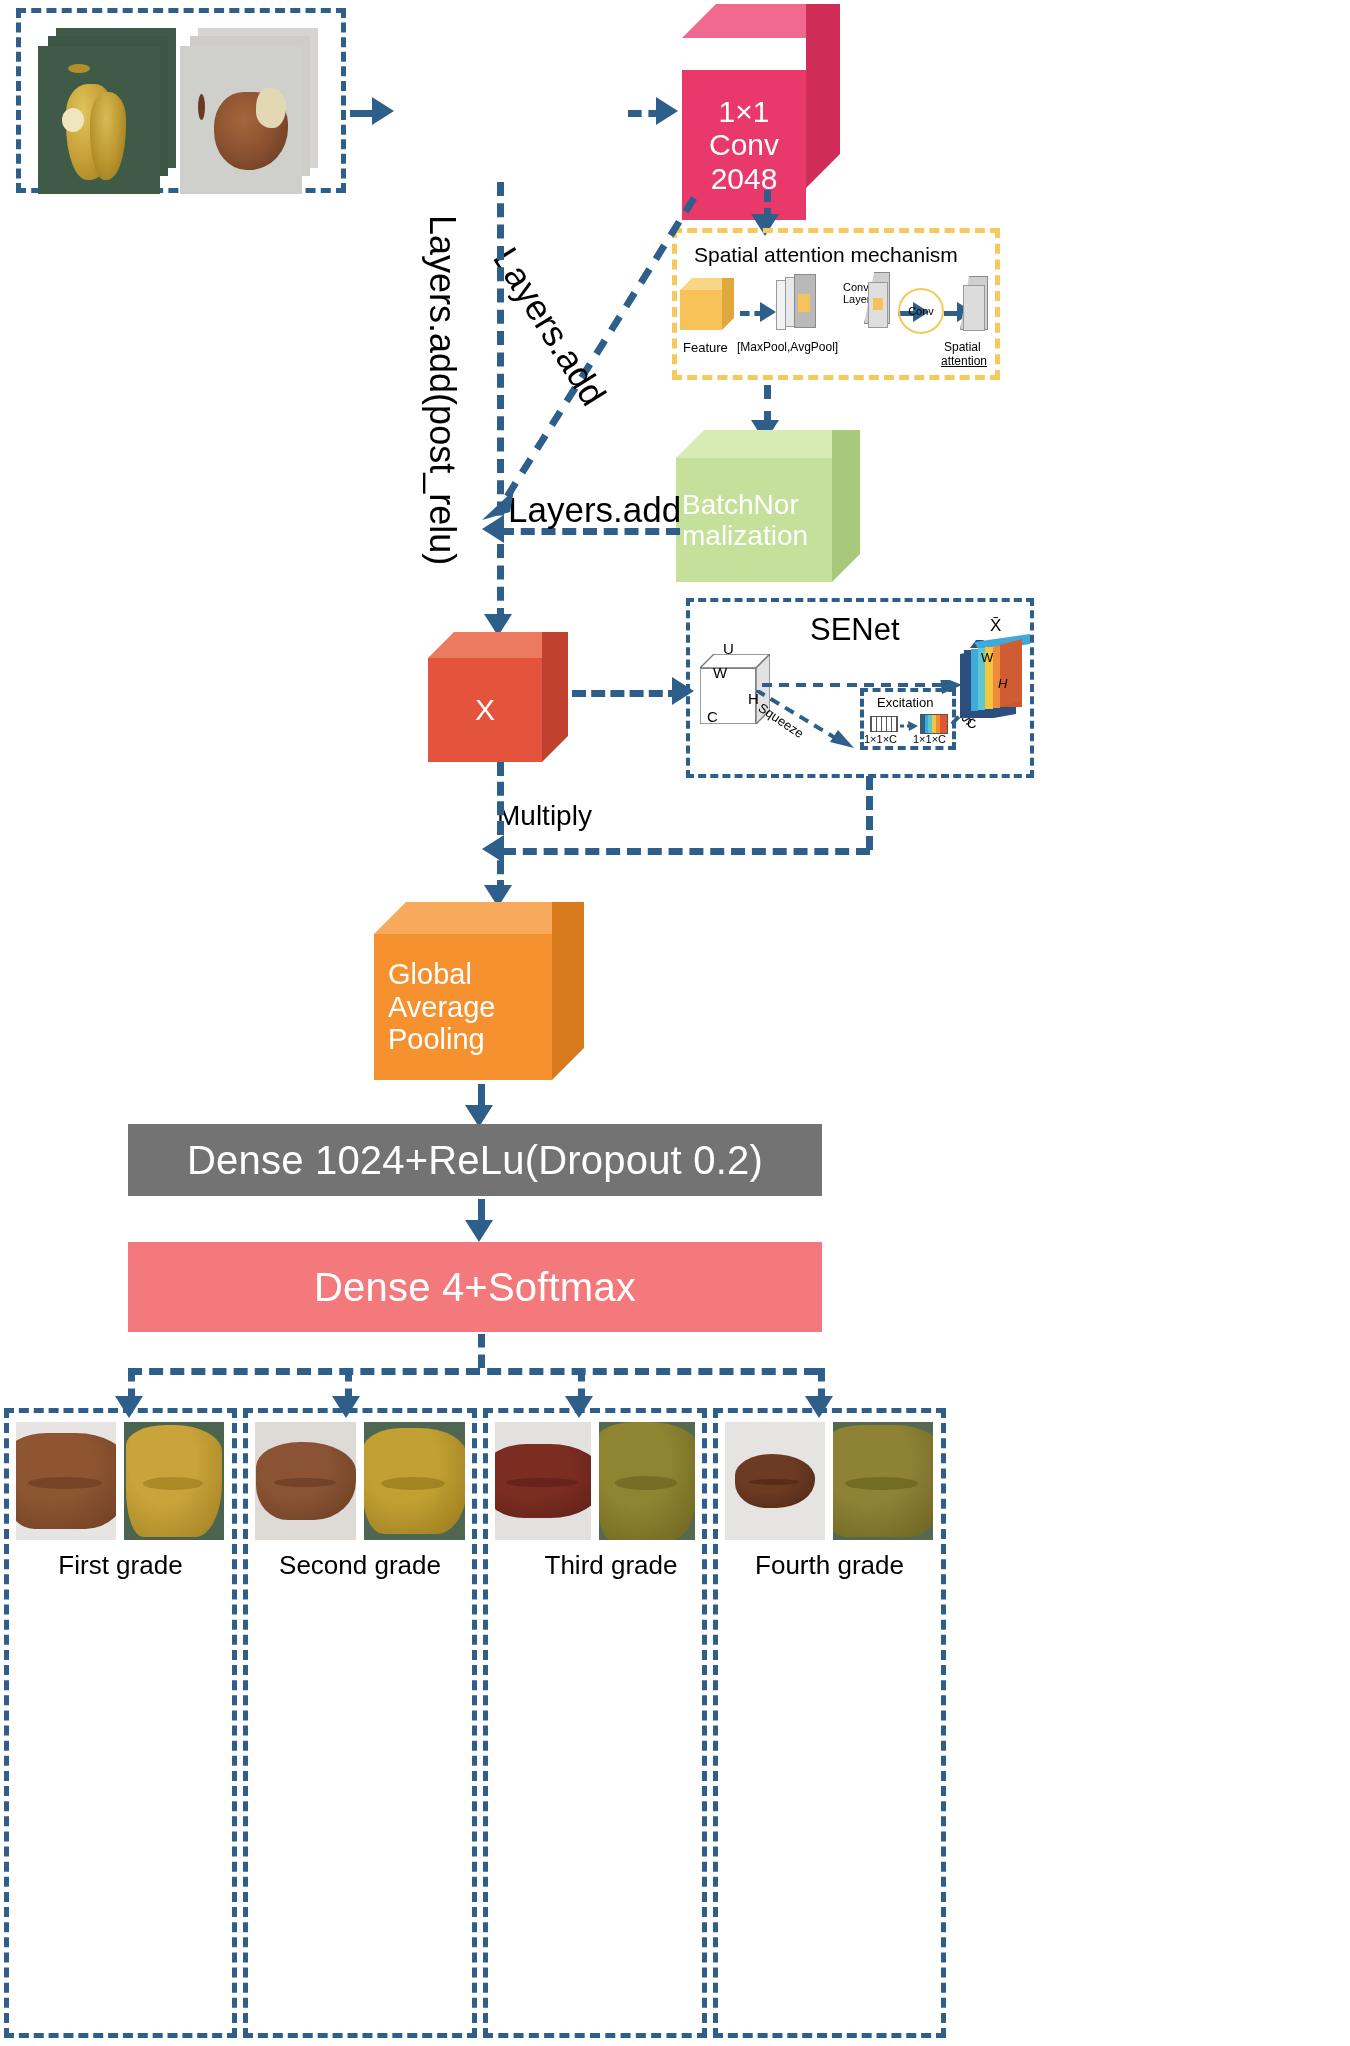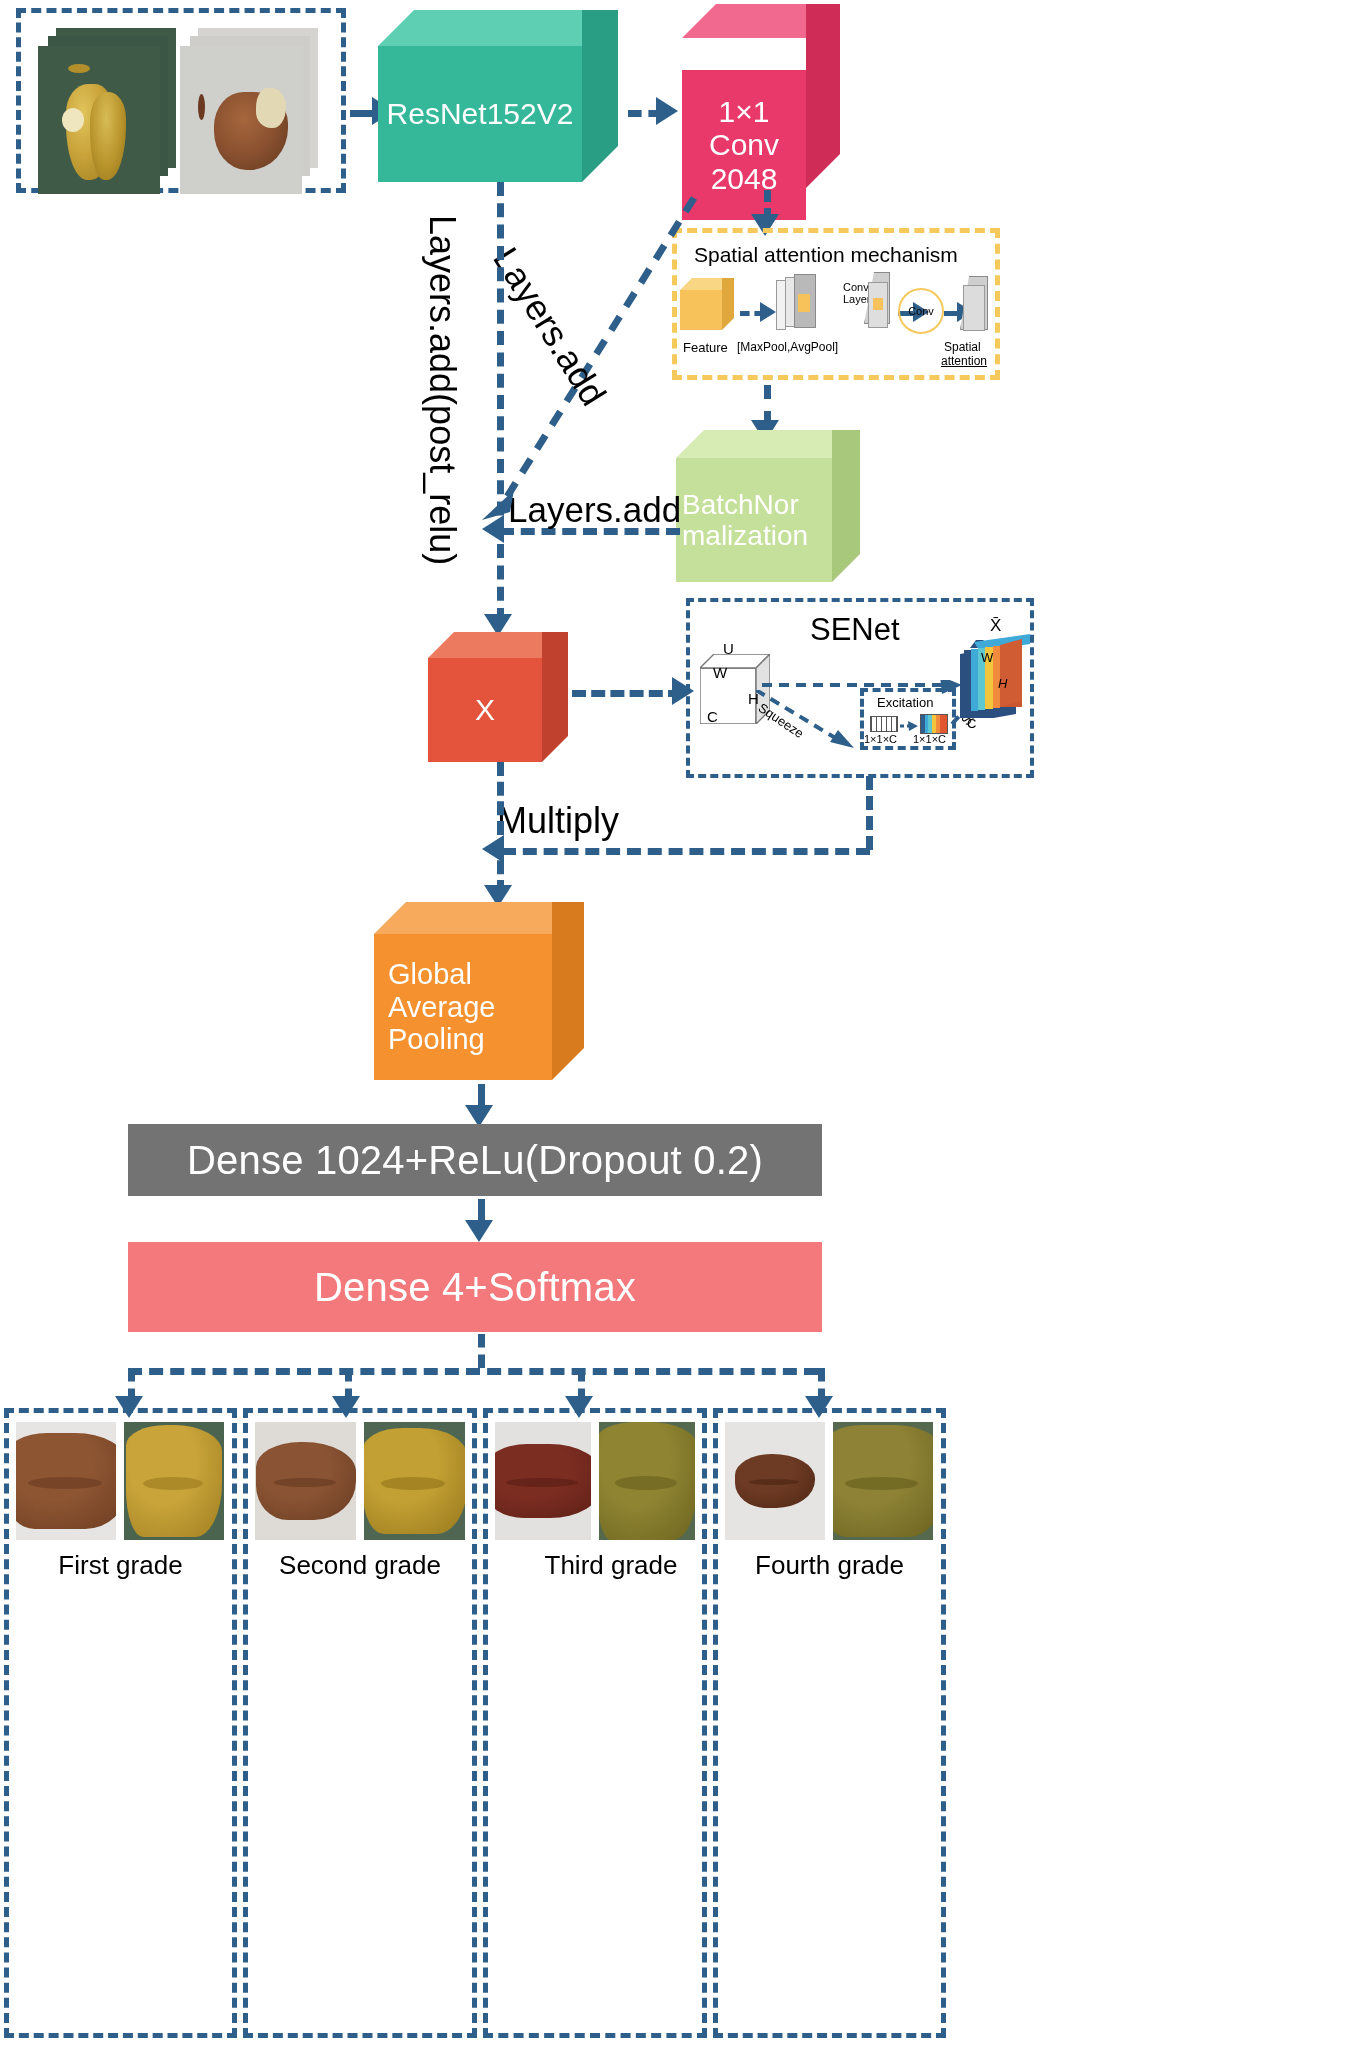--- a/index.html
+++ b/index.html
@@ -117,30 +117,20 @@
       <div class="nut" style="left:76px; top:42px; width:30px; height:40px;
            background:#e3d8b4; border-radius:38% 52% 44% 50% / 50% 44% 52% 40%;"></div>
       <div class="nut" style="left:18px; top:48px; width:7px; height:26px;
            background:#6c3a22; border-radius:50%;"></div>
     </div>
   </div>
 
   <div class="hline" style="left:350px; top:110px; width:28px;"></div>
   <div class="head-r abs" style="left:372px; top:97px;"></div>
 
-  <div class="cube" style="left:378px; top:10px; width:240px; height:172px;">
-    <div class="face-top" style="width:240px; height:36px;
-         background:linear-gradient(#5ecfb3,#5ecfb3);
-         clip-path:polygon(36px 0, 240px 0, 204px 36px, 0 36px);"></div>
-    <div class="face-side" style="width:36px; height:172px; background:#2a9e84;
-         clip-path:polygon(0 0, 36px 0, 36px 136px, 0 172px);"></div>
-    <div class="face-front" style="width:204px; height:136px; background:#35b79a; font-size:30px;">
-      <span>ResNet152V2</span>
-    </div>
-  </div>
 
   <div class="hline" style="left:628px; top:110px; width:34px;"></div>
   <div class="head-r abs" style="left:656px; top:97px;"></div>
 
   <div class="cube" style="left:682px; top:4px; width:158px; height:216px;">
     <div class="face-top" style="width:158px; height:34px; background:#f2698f;
          clip-path:polygon(34px 0, 158px 0, 124px 34px, 0 34px);"></div>
     <div class="face-side" style="width:34px; height:184px; background:#cf2d57;
          clip-path:polygon(0 0, 34px 0, 34px 150px, 0 184px);"></div>
     <div class="face-front" style="width:124px; height:150px; background:#e8396a; font-size:30px; flex-direction:column;">
@@ -317,21 +307,21 @@
       <polygon points="40,11 62,5 62,67 40,73" fill="#cf5c33"></polygon>
     </svg>
   </div>
   <div class="mini-txt-b" style="left:981px; top:650px; font-size:13px; color:#000;">W</div>
   <div class="mini-txt-b" style="left:998px; top:676px; font-size:13px; font-style:italic;">H</div>
   <div class="mini-txt-b" style="left:967px; top:716px; font-size:13px;">C</div>
 
   <div class="vline" style="left:866px; top:776px; height:74px;"></div>
   <div class="hline" style="left:502px; top:848px; width:368px;"></div>
   <div class="head-l abs" style="left:482px; top:835px;"></div>
-  <div class="lbl" style="left:497px; top:800px; font-size:36px;">Multiply</div>
+  <div class="lbl" style="left:497px; top:800px; font-size:28px;">Multiply</div>
 
   <div class="vline" style="left:497px; top:762px; height:132px;"></div>
   <div class="head-d abs" style="left:484px; top:885px;"></div>
 
   <div class="cube" style="left:374px; top:902px; width:210px; height:178px;">
     <div class="face-top" style="width:210px; height:32px; background:#f7a95c;
          clip-path:polygon(32px 0, 210px 0, 178px 32px, 0 32px);"></div>
     <div class="face-side" style="width:32px; height:178px; background:#d87a1e;
          clip-path:polygon(0 0, 32px 0, 32px 146px, 0 178px);"></div>
     <div class="face-front" style="width:178px; height:146px; background:#f5912e; font-size:29px; flex-direction:column; align-items:flex-start; padding-left:14px;">

